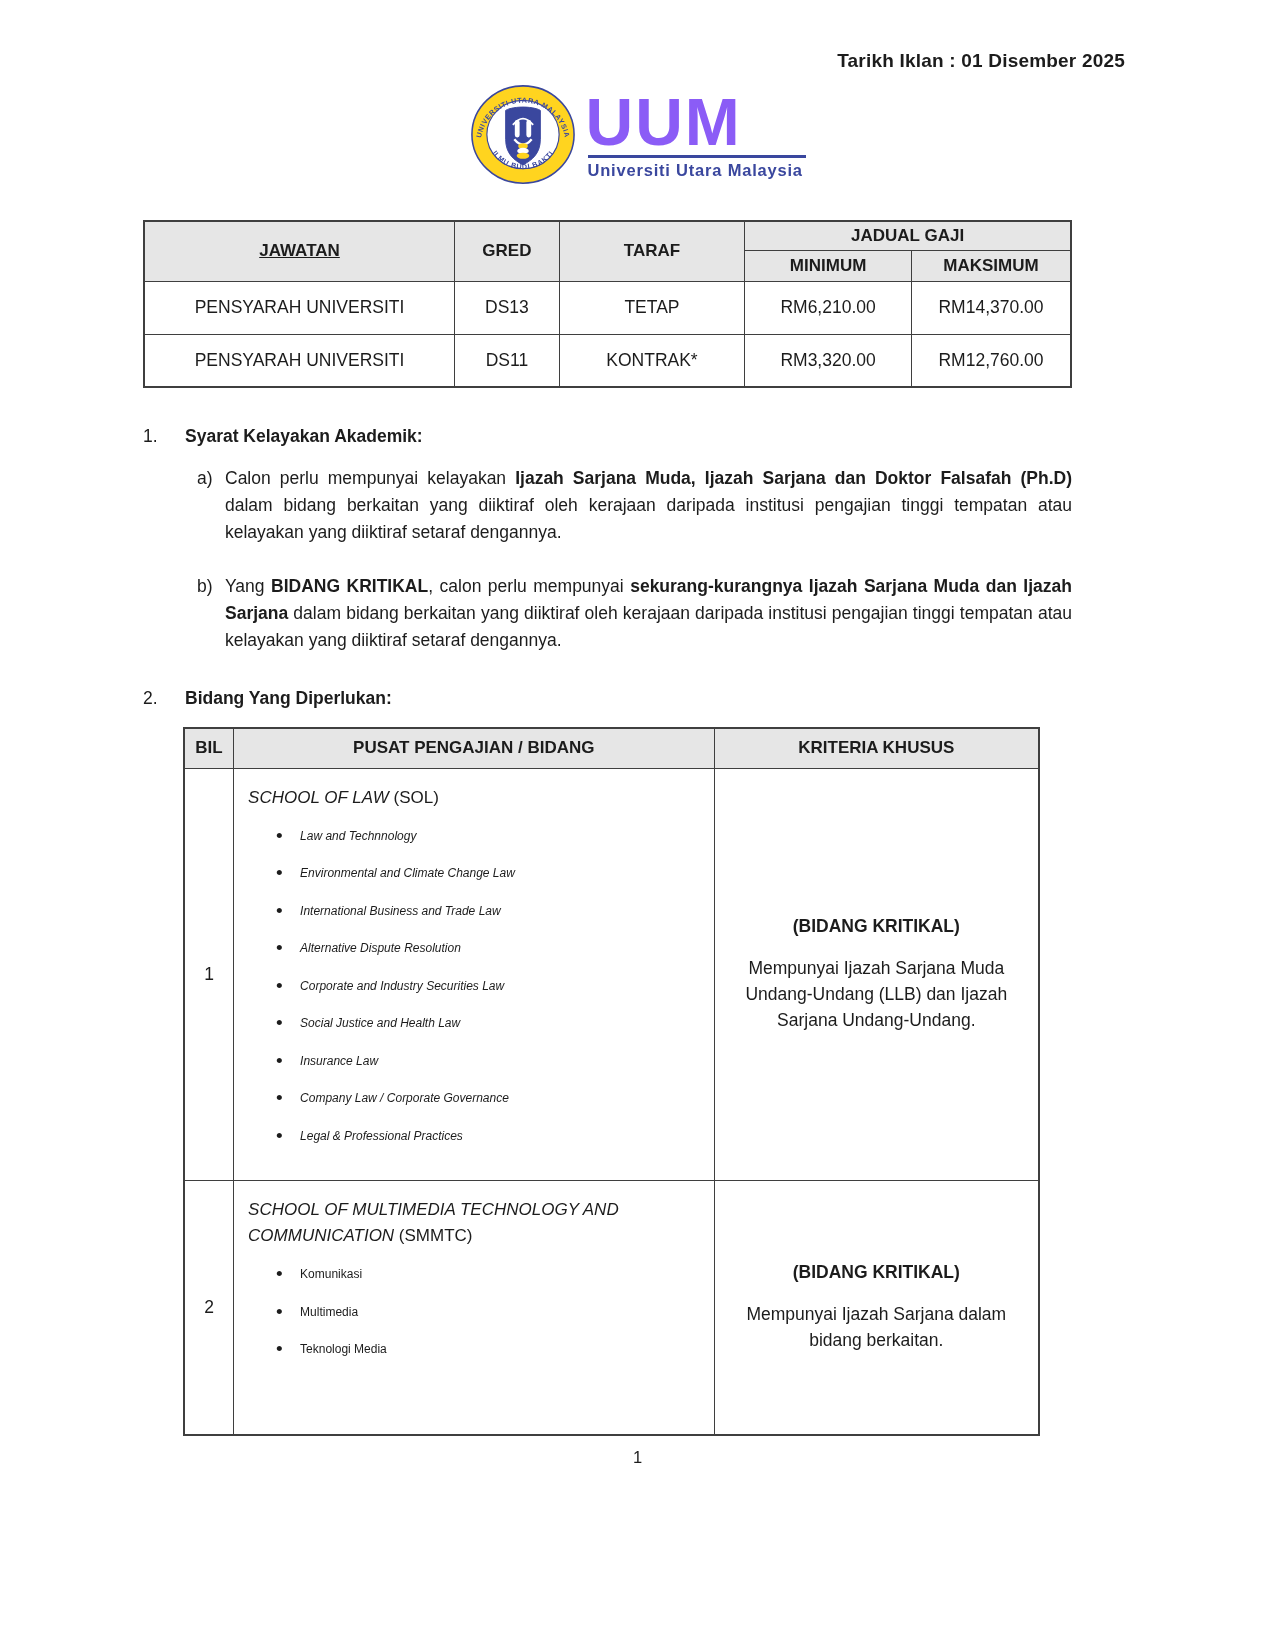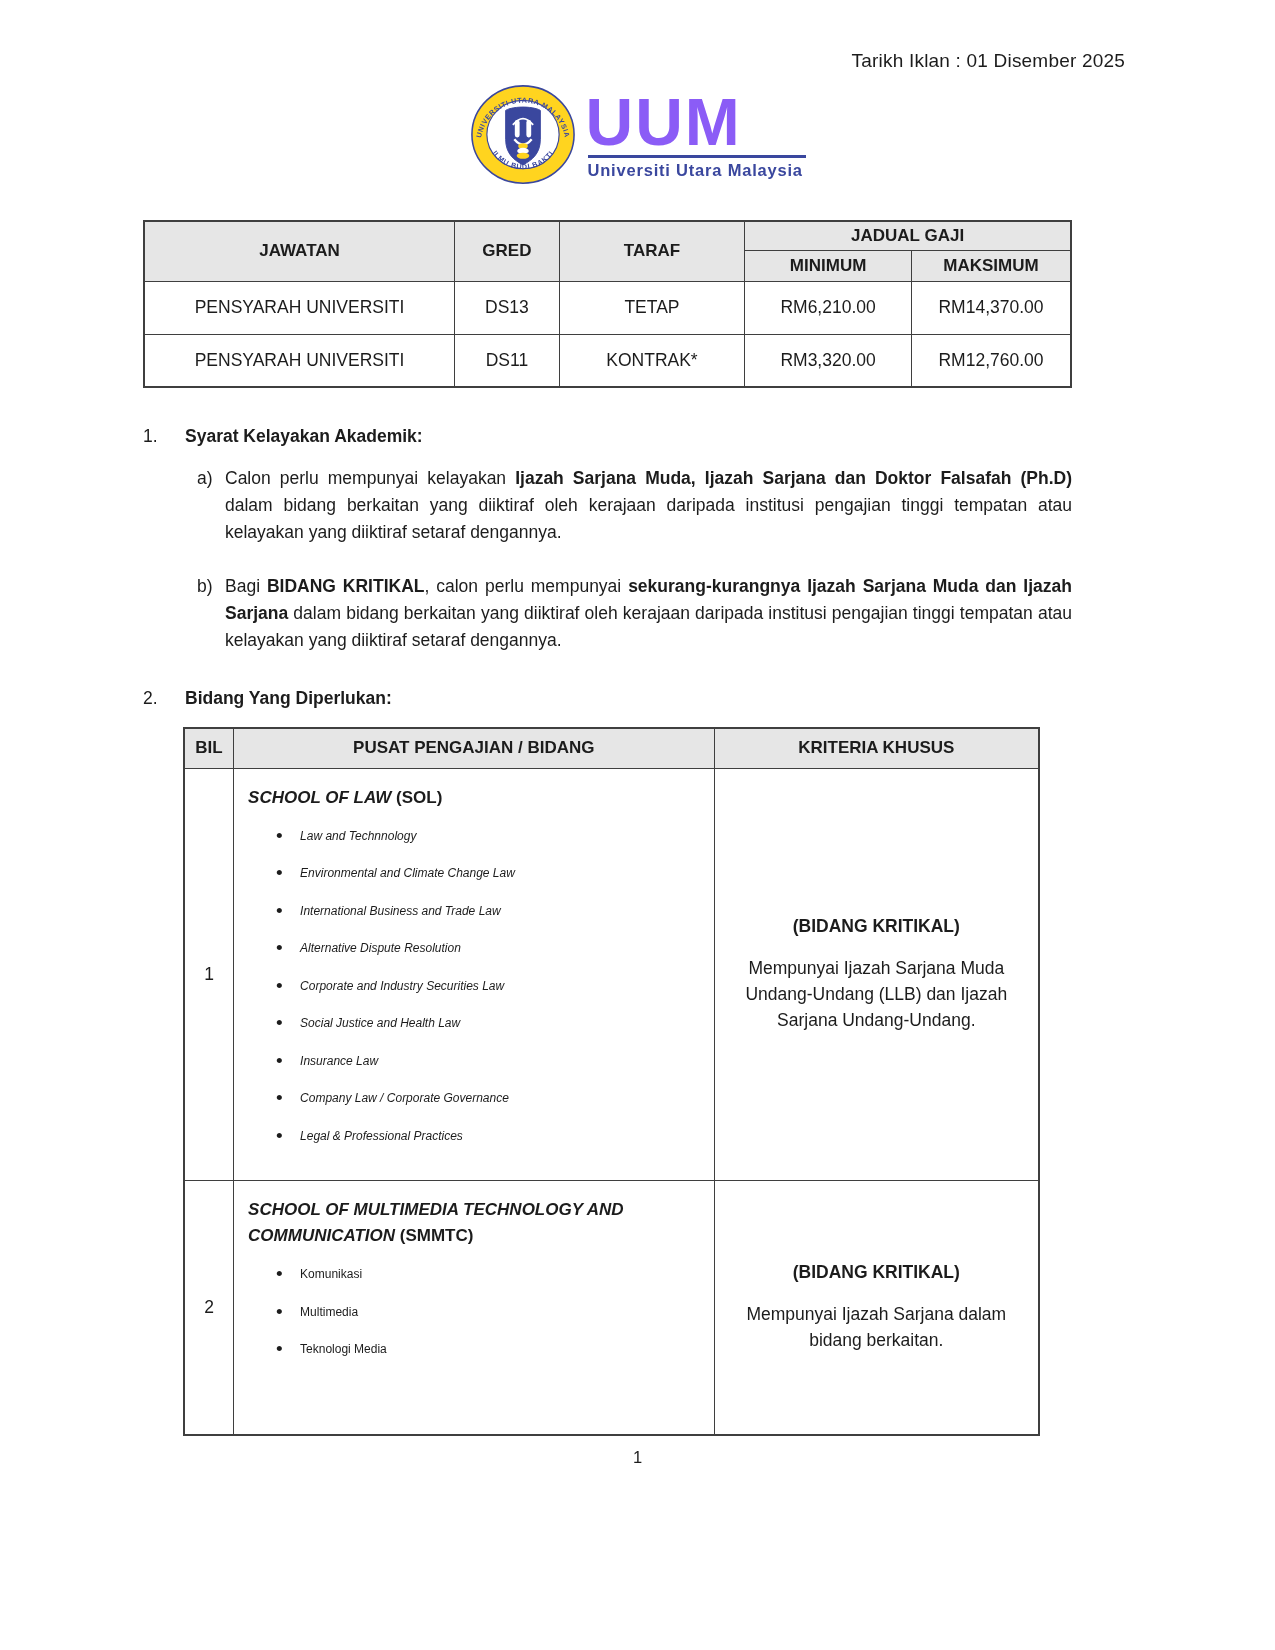--- a/index.html
+++ b/index.html
@@ -16,21 +16,21 @@
     margin: 0 auto;
     background: #ffffff;
     overflow: hidden;
   }
 
   
   .date-row {
     padding: 50px 150px 0 143px;
     text-align: right;
     font-size: 19px;
-    font-weight: normal;
+    font-weight: bold;
     letter-spacing: 0.2px;
   }
 
   .logo-block {
     margin-top: 12px;
     display: flex;
     justify-content: center;
     align-items: center;
     gap: 10px;
   }
@@ -78,21 +78,21 @@
     vertical-align: middle;
   }
   .salary-table th {
     background: #e6e6e6;
     font-size: 17px;
     font-weight: bold;
   }
   .salary-table .hrow-top th { height: 29px; }
   .salary-table .hrow-bot th { height: 31px; }
   .salary-table tbody td { height: 53px; margin-top: 44px; }
-  .col-jawatan { width: 33.5%; }
+  .col-jawatan { width: 33.5%; text-decoration: underline; }
   .col-gred    { width: 11.3%; }
   .col-taraf   { width: 20.0%; }
   .col-min     { width: 18.0%; }
   .col-max     { width: 17.2%; }
 
   
   .footnote {
     margin: 30px 0 0 143px;
     font-size: 17.5px;
   }
@@ -137,21 +137,21 @@
     text-align: center;
     vertical-align: middle;
     font-size: 17.5px;
   }
   .pusat-cell {
     vertical-align: top;
     padding: 16px 18px 18px 14px;
   }
   .pusat-cell.tall-pad { padding-bottom: 58px; }
   .school-title {
-    font-weight: bold;
+    font-weight: normal;
     font-size: 17px;
     line-height: 26px;
     margin-bottom: 14px;
   }
   .school-title .it { font-style: italic; }
   .field-list { list-style: none; margin-left: 28px; }
   .field-list li {
     position: relative;
     padding-left: 24px;
     line-height: 23px;
@@ -255,21 +255,21 @@
     <span class="sec-title">Syarat Kelayakan Akademik:</span>
   </div>
 
   <div class="sub-item">
     <span class="marker">a)</span>
     <span class="itext"><span>Calon perlu mempunyai kelayakan </span><span class="b">Ijazah Sarjana Muda, Ijazah Sarjana dan Doktor Falsafah (Ph.D)</span><span> dalam bidang berkaitan yang diiktiraf oleh kerajaan daripada institusi pengajian tinggi tempatan atau kelayakan yang diiktiraf setaraf dengannya.</span></span>
   </div>
 
   <div class="sub-item" style="margin-top:27px">
     <span class="marker">b)</span>
-    <span class="itext"><span>Bagi </span><span class="b">BIDANG KRITIKAL</span><span>, calon perlu mempunyai </span><span class="b">sekurang-kurangnya Ijazah Sarjana Muda dan Ijazah Sarjana</span><span> dalam bidang berkaitan yang diiktiraf oleh kerajaan daripada institusi pengajian tinggi tempatan atau kelayakan yang diiktiraf setaraf dengannya.</span></span>
+    <span class="itext"><span>Yang </span><span class="b">BIDANG KRITIKAL</span><span>, calon perlu mempunyai </span><span class="b">sekurang-kurangnya Ijazah Sarjana Muda dan Ijazah Sarjana</span><span> dalam bidang berkaitan yang diiktiraf oleh kerajaan daripada institusi pengajian tinggi tempatan atau kelayakan yang diiktiraf setaraf dengannya.</span></span>
   </div>
 
   <div class="sec-heading" style="margin-top:34px">
     <span class="sec-num">2.</span>
     <span class="sec-title">Bidang Yang Diperlukan:</span>
   </div>
 
   <table class="fields-table">
     <thead>
       <tr>

